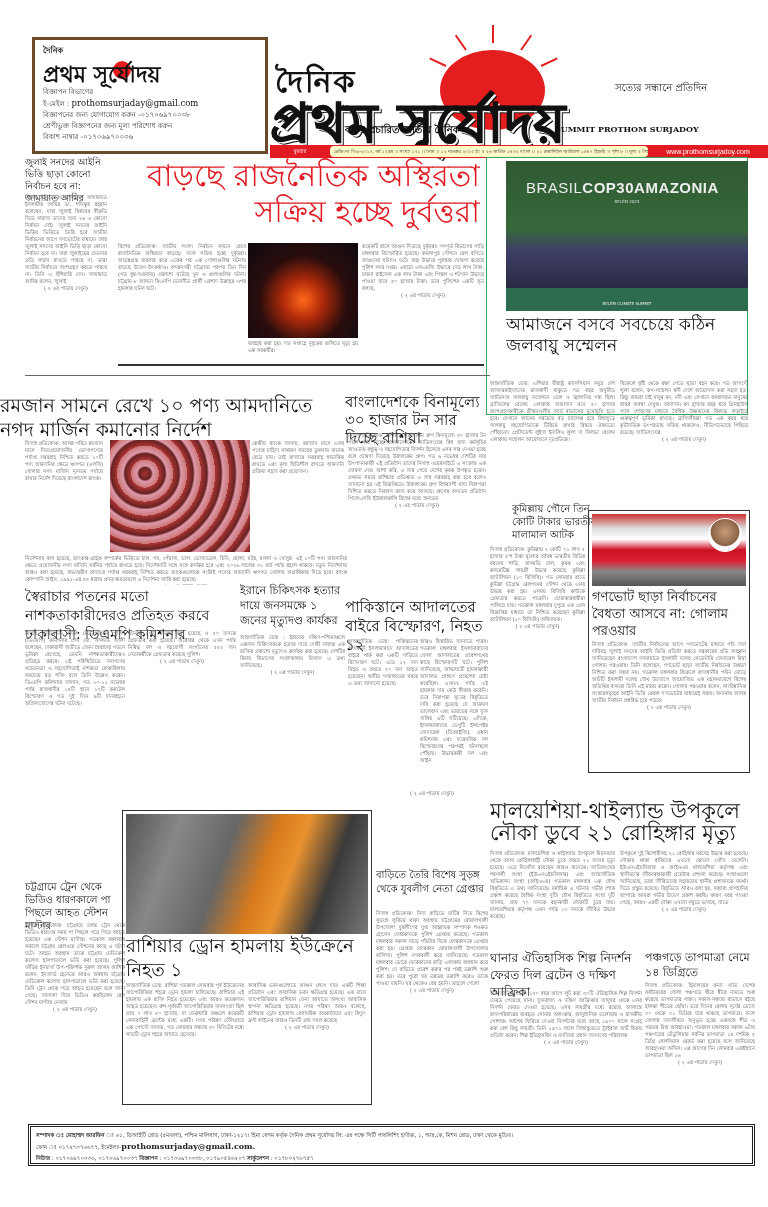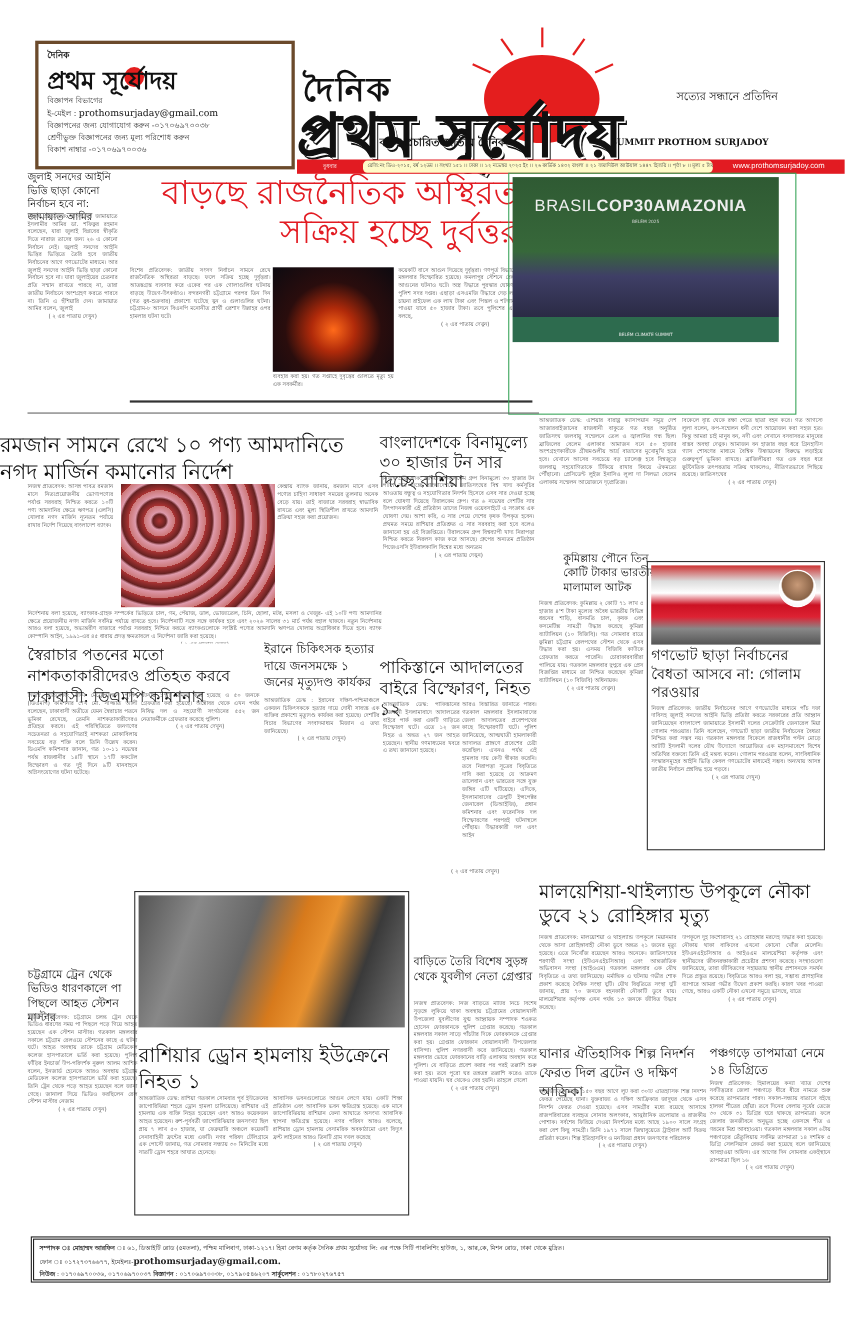--- a/index.html
+++ b/index.html
@@ -33,21 +33,21 @@
 
 #lead-hl{left:110px;top:158px;width:370px;font-size:30px;color:#e21b22;line-height:36px;text-align:right}
 #side1-hl{left:25px;top:156px;width:82px;font-size:9px;line-height:12px}
 #side1-body{left:25px;top:194px;width:82px;height:160px}
 #lead-body1{left:118px;top:243px;width:128px;height:118px}
 #lead-photo{left:248px;top:243px;width:110px;height:95px;background:radial-gradient(circle at 50% 60%,#ff6a1a 0,#b02a0a 25%,#2a0d0d 55%,#0d0a10 100%)}
 #lead-body2{left:248px;top:340px;width:110px;height:22px}
 #lead-body3{left:362px;top:243px;width:122px;height:118px}
 #rule1{left:118px;top:364px;width:366px;height:2px;background:#333}
 
-#cop-box{left:462px;top:157px;width:262px;height:220px;border:1.5px solid #3aa55a;padding:3px 3px}
+#cop-box{left:486px;top:157px;width:262px;height:258px;border:1.5px solid #3aa55a;padding:3px 19px}
 #cop-photo{position:relative;width:242px;height:150px;background:linear-gradient(#2f5a33 0,#37683a 45%,#3f3f66 60%,#2a2a44 85%,#2d6b4e 85%,#2d6b4e 100%)}
 #cop-brand{position:absolute;left:20px;top:18px;font-family:"Liberation Sans",sans-serif;font-size:15px;color:#eee;letter-spacing:.5px}
 #cop-brand b{font-weight:bold}
 #cop-sub{position:absolute;left:0;right:0;top:38px;text-align:center;font-size:4px;color:#ddd}
 #cop-foot{position:absolute;left:0;right:0;bottom:5px;text-align:center;font-size:4px;color:#eee}
 #cop-hl{font-size:17px;line-height:21px;margin-top:3px}
 #cop-body1{left:490px;top:380px;width:125px;height:130px}
 #cop-body2{left:620px;top:380px;width:128px;height:130px}
 #ram-hl2{left:0;top:393px;width:490px;font-size:19px;line-height:24px}
 #ram-body1{left:25px;top:440px;width:78px;height:110px}
@@ -71,27 +71,27 @@
 #dmp-body2{left:128px;top:630px;width:108px;height:180px}
 #iran-hl{left:240px;top:583px;width:105px;font-size:11px;line-height:15px}
 #iran-body{left:240px;top:634px;width:105px;height:160px}
 #pak-hl{left:345px;top:598px;width:140px;font-size:15px;line-height:19px}
 #pak-body1{left:348px;top:638px;width:70px;height:160px}
 #pak-body2{left:420px;top:638px;width:68px;height:160px}
 #ctg-hl{left:25px;top:880px;width:100px;font-size:10px;line-height:13px}
 #ctg-body{left:25px;top:922px;width:100px;height:170px}
 #ukr-box{left:122px;top:810px;width:250px;height:295px;border:1px solid #333;padding:3px}
 #ukr-photo{width:242px;height:120px;background:linear-gradient(110deg,#555 0,#888 20%,#666 40%,#d77a1c 55%,#e9922f 65%,#3a3a3a 80%,#777 100%)}
-#ukr-hl{font-size:18px;line-height:24px;margin-top:14px}
+#ukr-hl{font-size:18px;line-height:24px;margin-top:0}
 #ukr-body1{display:inline-block;vertical-align:top;width:118px;height:100px}
 #ukr-body2{display:inline-block;vertical-align:top;width:118px;height:100px;margin-left:4px}
 #bomb-body{left:376px;top:790px;width:112px;height:70px}
 #tun-hl{left:376px;top:868px;width:112px;font-size:10px;line-height:14px}
 #tun-body{left:376px;top:910px;width:112px;height:190px}
-#roh-hl{left:490px;top:800px;width:265px;font-size:17px;line-height:22px}
+#roh-hl{left:490px;top:800px;width:265px;font-size:21px;line-height:22px}
 #roh-body1{left:490px;top:850px;width:125px;height:90px}
 #roh-body2{left:620px;top:850px;width:128px;height:90px}
 #gh-hl{left:490px;top:950px;width:152px;font-size:12px;line-height:17px}
 #gh-body{left:490px;top:990px;width:152px;height:110px}
 #pg-hl{left:645px;top:950px;width:110px;font-size:11px;line-height:15px}
 #pg-body{left:645px;top:982px;width:110px;height:120px}
 
 #imprint{left:28px;top:1124px;width:727px;height:42px;border:3px double #222;padding:3px 5px;font-size:5.5px;line-height:11px;color:#222}
 #imprint b{font-weight:bold}
 #imp-email{font-family:"DejaVu Serif",serif;font-weight:bold;font-size:8px}
@@ -138,20 +138,21 @@
 <div id="lead-body2" class="abs small">ব্যবহার করা হয়। গত সপ্তাহে দুবৃত্তের গুলিতে মৃত্যু হয় এক সবকর্মীর।</div>
 <div id="lead-body3" class="abs small"><span>কয়েকটি বাসে আগুন দিয়েছে দুর্বৃত্তরা। গণপূর্ত বিভাগের গাড়ি মঙ্গলবার বিস্ফোরিত হয়েছে। কমলাপুর স্টেশনে রেল বগিতে আগুনের ঘটনাও ঘটে। অস্ত্র উদ্ধারে পুরস্কার ঘোষণা করেছে পুলিশ সদর দপ্তর। এছাড়া এসএমজি উদ্ধারে দেড় লাখ টাকা, চায়না রাইফেল এক লাখ টাকা এবং পিস্তল ও শটগান উদ্ধারে পাওয়া যাবে ৫০ হাজার টাকা। তবে পুলিশের একটি সূত্র বলছে,</span><span class="more">( ২ এর পাতায় দেখুন)</span></div>
 <div id="rule1" class="abs"></div>
 
 <div id="cop-box" class="abs">
   <div id="cop-photo">
     <div id="cop-brand"><span>BRASIL</span><b>COP30AMAZONIA</b></div>
     <div id="cop-sub">BELÉM 2025</div>
     <div id="cop-foot">BELÉM CLIMATE SUMMIT</div>
   </div>
+  <div id="cop-hl" class="hl">আমাজনে বসবে সবচেয়ে কঠিন জলবায়ু সম্মেলন</div>
 </div>
 <div id="cop-body1" class="abs small">আন্তর্জাতিক ডেস্ক: এশিয়ার বীরাষ্ট্র ক্যাসপিয়ান সমুদ্র দেশ আজারবাইজানের রাজধানী বাকুতে গত বছর অনুষ্ঠিত জাতিসংঘ জলবায়ু সম্মেলনে তেল ও জ্বালানির গন্ধ ছিল। ব্রাজিলের বেলেম এলাকার আমাজন বনে ৫০ হাজার অংশগ্রহণকারীকে গ্রীষ্মমণ্ডলীয় আর্দ্র বাতাসের মুখোমুখি হতে হবে। যেখানে আসের সবচেয়ে বড় চ্যালেঞ্জ হবে বিশ্বজুড়ে জলবায়ু সহযোগিতাকে টিকিয়ে রাখার বিষয়ে ঐকমত্যে পৌঁছানো। প্রেসিডেন্ট লুইজ ইনাসিও লুলা দা সিলভা বেলেম এলাকায় সম্মেলন আয়োজনে দৃঢ়প্রতিজ্ঞ।</div>
 <div id="cop-body2" class="abs small"><span>বিকেলে বৃষ্টি থেকে রক্ষা পেতে ছাতা বহন করে। গত আগস্টে লুলা বলেন, কপ-সম্মেলন ধনী দেশে আয়োজন করা সহজ হত। কিন্তু আমরা চাই মানুষ বন, নদী এবং সেখানে বসবাসরত মানুষের বাস্তব অবস্থা দেখুক। আমাজন বন হাজার বছর ধরে গ্রিনহাউস গ্যাস শোষণের মাধ্যমে বৈশ্বিক উষ্ণায়নের বিরুদ্ধে লড়াইয়ে গুরুত্বপূর্ণ ভূমিকা রাখছে। ব্রাজিলীয়রা গত এক বছর ধরে কূটনৈতিক তৎপরতায় সক্রিয় থাকলেও, নীতিগতভাবে পিছিয়ে রয়েছে। জাতিসংঘের</span><span class="more">( ২ এর পাতায় দেখুন)</span></div>
 
 <div id="rule2" class="abs"></div>
 <div id="ram-hl2" class="abs hl" style="width:345px">রমজান সামনে রেখে ১০ পণ্য আমদানিতে নগদ মার্জিন কমানোর নির্দেশ</div>
 <div id="ram-body1" class="abs small">নিজস্ব প্রতিবেদক: আসন্ন পবিত্র রমজান মাসে নিত্যপ্রয়োজনীয় ভোগ্যপণ্যের পর্যাপ্ত সরবরাহ নিশ্চিত করতে ১০টি পণ্য আমদানির ক্ষেত্রে ঋণপত্র (এলসি) খোলার নগদ মার্জিন ন্যূনতম পর্যায়ে রাখার নির্দেশ দিয়েছে বাংলাদেশ ব্যাংক।</div>
 <div id="ram-photo" class="abs photo"></div>
 <div id="ram-body2" class="abs small">কেন্দ্রীয় ব্যাংক জানায়, রমজান মাসে এসব পণ্যের চাহিদা সাধারণ সময়ের তুলনায় অনেক বেড়ে যায়। তাই বাজারে সরবরাহ স্বাভাবিক রাখতে এবং মূল্য স্থিতিশীল রাখতে আমদানি প্রক্রিয়া সহজ করা প্রয়োজন।</div>
 <div id="ram-body3" class="abs small"><span>নির্দেশনায় বলা হয়েছে, ব্যাংকার-গ্রাহক সম্পর্কের ভিত্তিতে চাল, গম, পেঁয়াজ, ডাল, ভোজ্যতেল, চিনি, ছোলা, মটর, মসলা ও খেজুর- এই ১০টি পণ্য আমদানির ক্ষেত্রে প্রয়োজনীয় নগদ মার্জিন সর্বনিম্ন পর্যায়ে রাখতে হবে। নির্দেশনাটি সঙ্গে সঙ্গে কার্যকর হবে এবং ২০২৬ সালের ৩১ মার্চ পর্যন্ত বহাল থাকবে। নতুন নির্দেশনায় আরও বলা হয়েছে, অভ্যন্তরীণ বাজারে পর্যাপ্ত সরবরাহ নিশ্চিত করতে ব্যাংকগুলোকে সংশ্লিষ্ট পণ্যের আমদানি ঋণপত্র খোলায় অগ্রাধিকার দিতে হবে। ব্যাংক কোম্পানি আইন, ১৯৯১-এর ৪৫ ধারায় প্রদত্ত ক্ষমতাবলে এ নির্দেশনা জারি করা হয়েছে।</span><span class="more">( ২ এর পাতায় দেখুন)</span></div>

